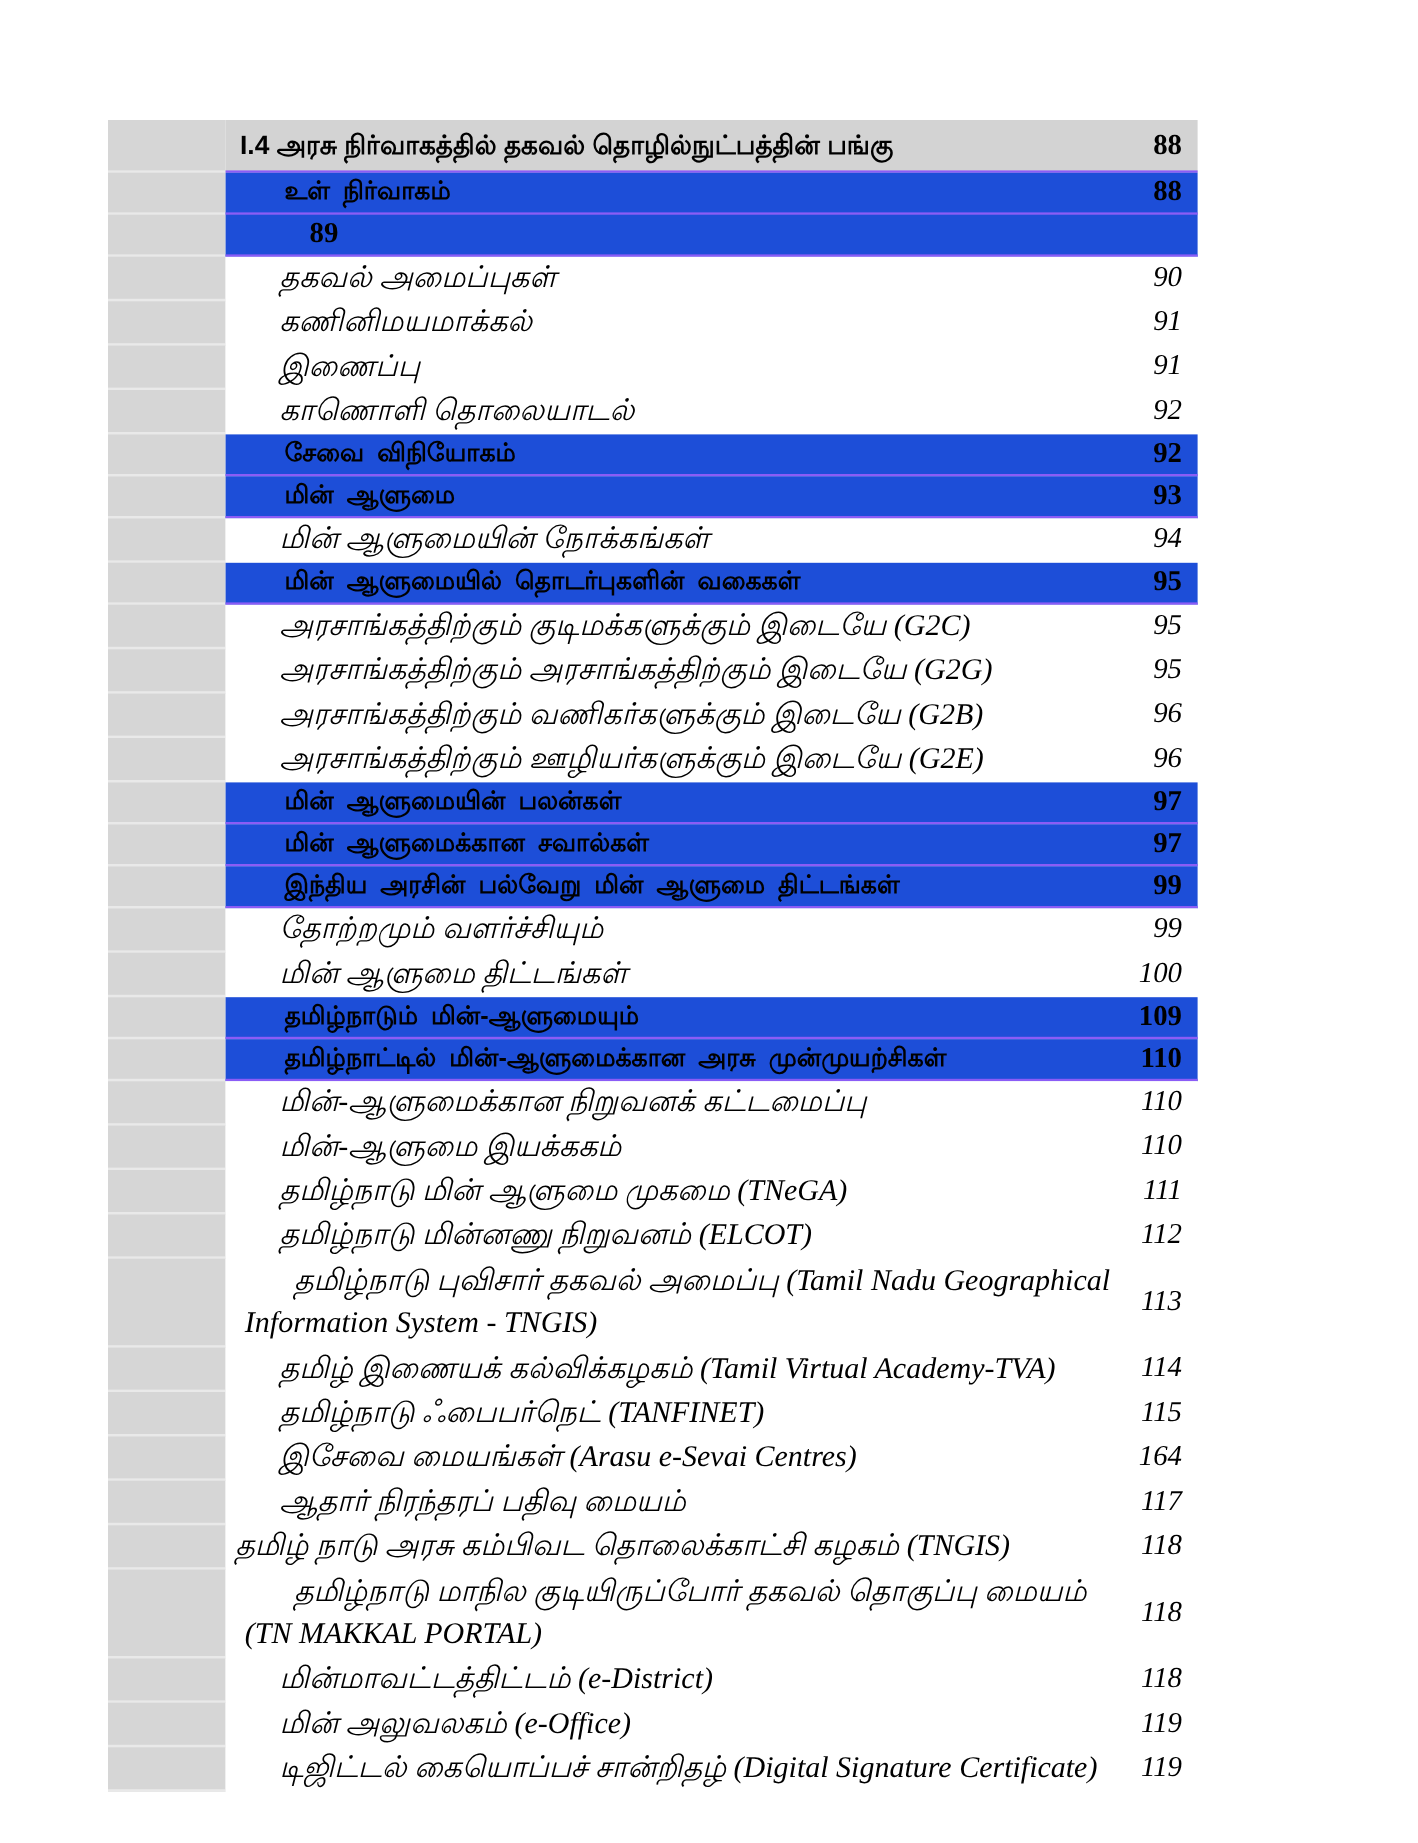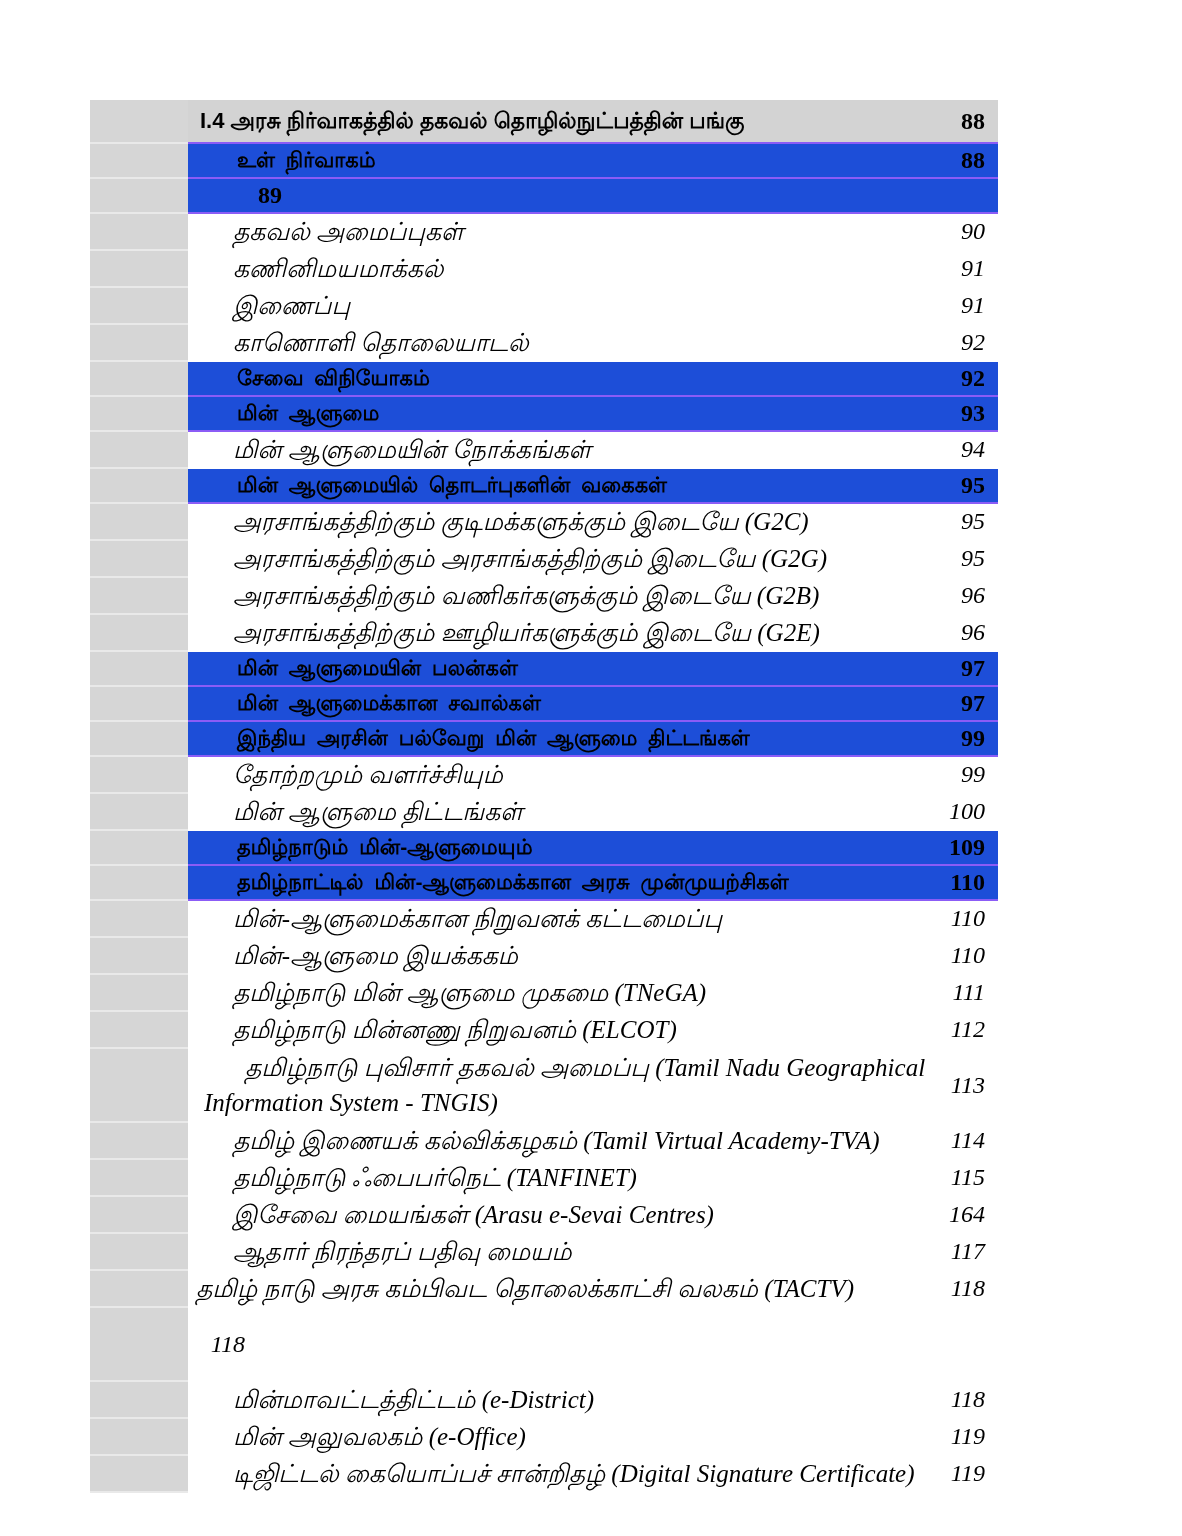--- a/index.html
+++ b/index.html
@@ -282,27 +282,28 @@
         <div class="row lvl2">
     <div class="gutter"></div>
     <div class="content">
       <div class="label">ஆதார் நிரந்தரப் பதிவு மையம்</div>
       <div class="pagenum">117</div>
     </div>
   </div>
         <div class="row lvl2 flush">
     <div class="gutter"></div>
     <div class="content">
-      <div class="label">தமிழ் நாடு அரசு கம்பிவட தொலைக்காட்சி வலகம் (TACTV)</div>
+      <div class="label">தமிழ் நாடு அரசு கம்பிவட தொலைக்காட்சி கழகம் (TNGIS)</div>
       <div class="pagenum">118</div>
     </div>
   </div>
         <div class="row lvl2 wrap">
     <div class="gutter"></div>
     <div class="content">
+      <div class="label">தமிழ்நாடு மாநில குடியிருப்போர் தகவல் தொகுப்பு மையம் (TN MAKKAL PORTAL)</div>
       <div class="pagenum">118</div>
     </div>
   </div>
         <div class="row lvl2">
     <div class="gutter"></div>
     <div class="content">
       <div class="label">மின்மாவட்டத்திட்டம் (e-District)</div>
       <div class="pagenum">118</div>
     </div>
   </div>

